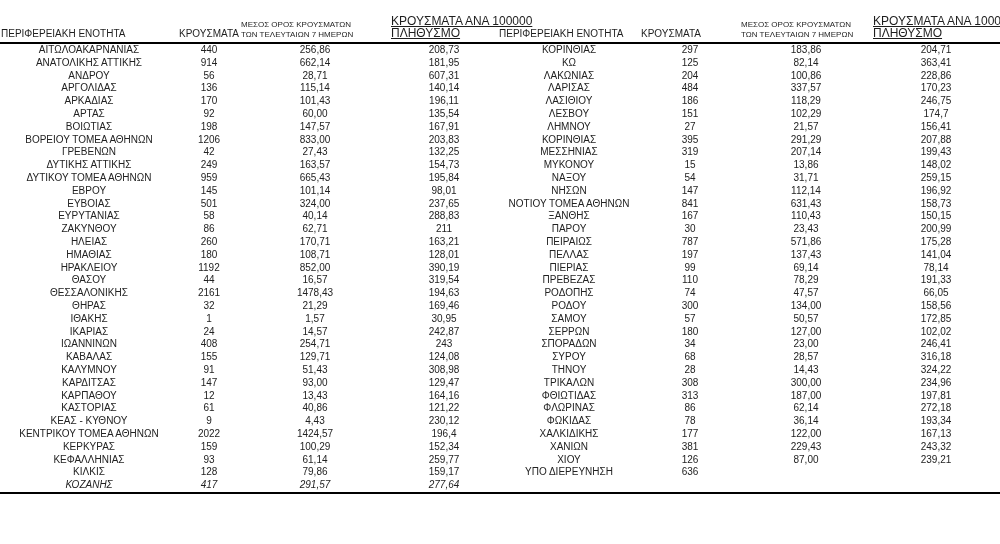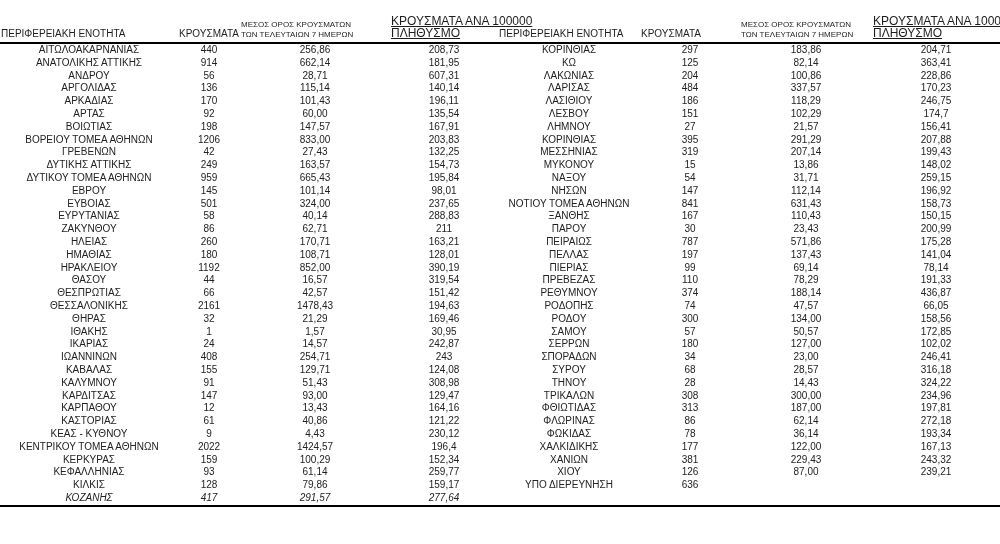--- a/index.html
+++ b/index.html
@@ -295,30 +295,20 @@
           <td>ΘΑΣΟΥ</td>
           <td>44</td>
           <td>16,57</td>
           <td>319,54</td>
           <td>ΠΡΕΒΕΖΑΣ</td>
           <td>110</td>
           <td>78,29</td>
           <td>191,33</td>
         </tr>
         <tr>
-          <td>ΘΕΣΠΡΩΤΙΑΣ</td>
-          <td>66</td>
-          <td>42,57</td>
-          <td>151,42</td>
-          <td>ΡΕΘΥΜΝΟΥ</td>
-          <td>374</td>
-          <td>188,14</td>
-          <td>436,87</td>
-        </tr>
-        <tr>
           <td>ΘΕΣΣΑΛΟΝΙΚΗΣ</td>
           <td>2161</td>
           <td>1478,43</td>
           <td>194,63</td>
           <td>ΡΟΔΟΠΗΣ</td>
           <td>74</td>
           <td>47,57</td>
           <td>66,05</td>
         </tr>
         <tr>

